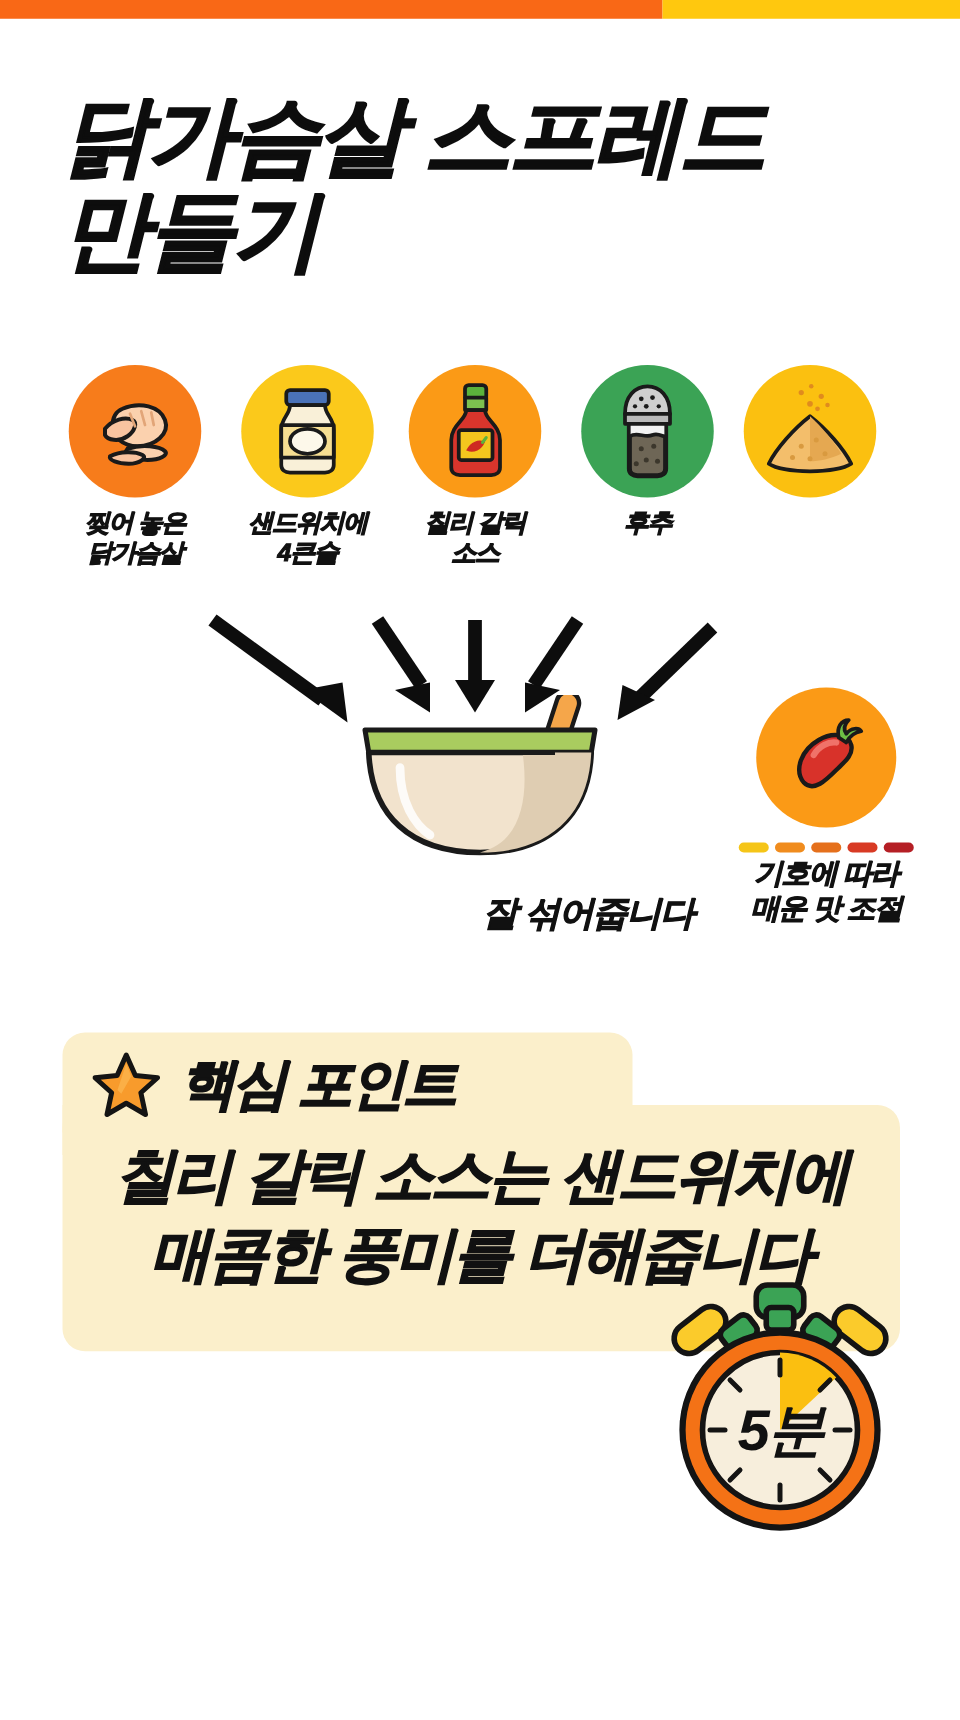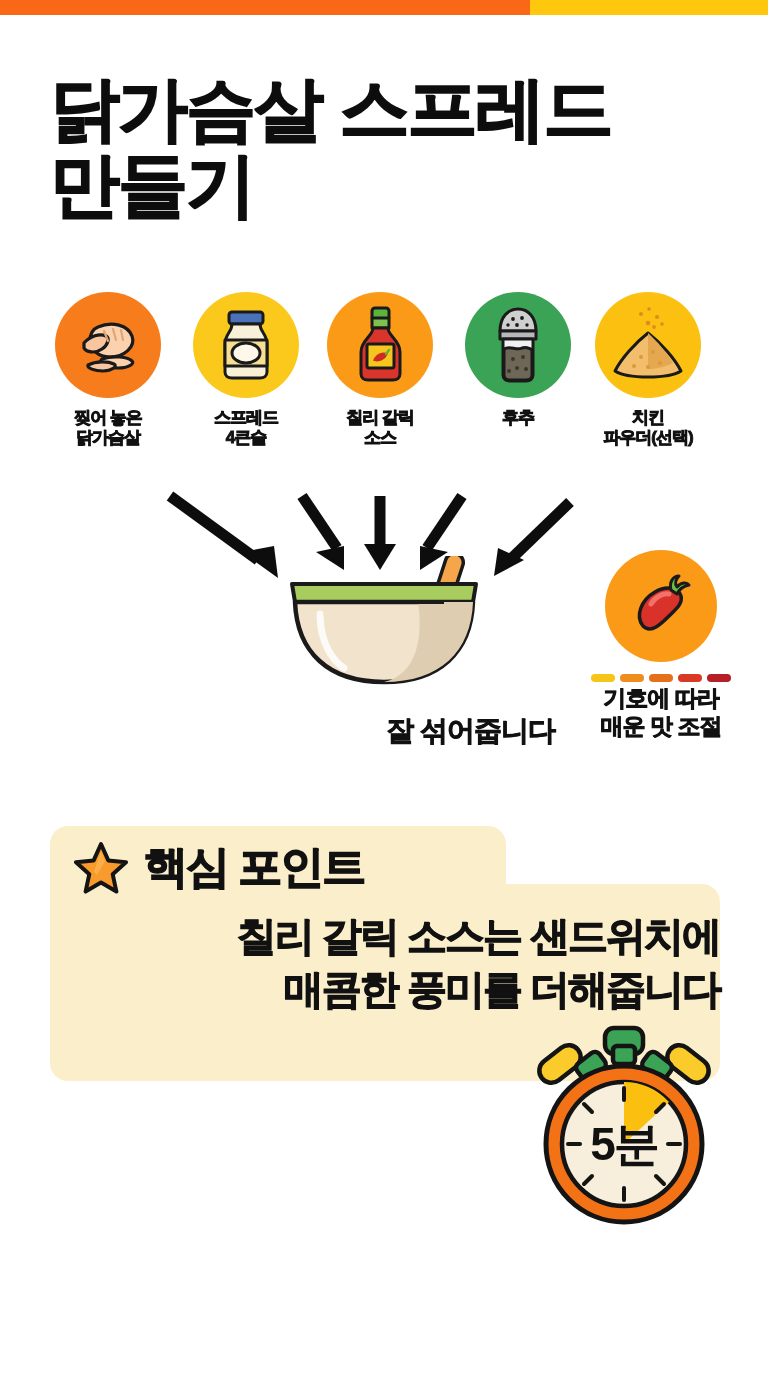--- a/index.html
+++ b/index.html
@@ -7,20 +7,21 @@
   html, body {
     width:768px; height:1376px;
     background:#ffffff;
     font-family:"Liberation Sans", "DejaVu Sans", sans-serif;
     overflow:hidden;
   }
   #page {
     position:relative;
     width:768px; height:1376px;
     background:#ffffff;
+    font-style:italic;
   }
 
   
   .topbar { position:absolute; top:0; left:0; width:768px; height:15px; display:flex; }
   .topbar-orange { width:530px; height:100%; background:#F96816; }
   .topbar-yellow { flex:1; height:100%; background:#FFC80E; }
 
   
   .title {
     position:absolute; left:50px; top:72px; width:690px;
@@ -39,21 +40,21 @@
     position:absolute; top:0; width:120px;
     display:flex; flex-direction:column; align-items:center;
   }
   .ing-circle {
     width:106px; height:106px; border-radius:50%;
     display:flex; align-items:center; justify-content:center;
     position:relative;
   }
   .ing-label {
     margin-top:10px; text-align:center;
-    font-size:17px; line-height:1.18; font-weight:800;
+    font-size:20px; line-height:1.18; font-weight:800;
     color:#111; letter-spacing:-1px; white-space:pre-line;
     -webkit-text-stroke:0.9px #111;
   }
   .ing0 { left:0px; }
   .ing1 { left:138px; }
   .ing2 { left:272px; }
   .ing3 { left:410px; }
   .ing4 { left:540px; }
   .ing4 .ing-label { white-space:pre-line; }
 
@@ -105,21 +106,21 @@
   .kp-head {
     position:absolute; left:24px; top:12px;
     display:flex; align-items:center; gap:16px;
   }
   .kp-head-text {
     font-size:44px; font-weight:900; color:#111; letter-spacing:-2px;
     -webkit-text-stroke:1.4px #111;
   }
   .kp-body {
     position:absolute; left:0; top:84px; width:670px;
-    text-align:right; font-size:40px; line-height:1.32;
+    text-align:center; font-size:48px; line-height:1.32;
     font-weight:800; color:#111; letter-spacing:-2px;
     -webkit-text-stroke:1.1px #111;
   }
   .kp-body span { display:block; }
 
   
   .timer-wrap { position:absolute; left:500px; top:1024px; width:248px; }
   .timer-svg { display:block; margin:0 auto; }
   .timer-label {
     margin-top:6px; text-align:center;
@@ -168,21 +169,21 @@
       <div class="ing-circle" style="background:#FBC91B">
         <svg width="70" height="78" viewBox="0 0 70 78">
           <g stroke="#1a1a1a" stroke-width="3" stroke-linejoin="round">
             <rect x="18" y="6" width="34" height="12" rx="3" fill="#4A72B8"></rect>
             <path d="M21 18 C21 26 14 28 14 38 L14 66 C14 70 17 72 21 72 L49 72 C53 72 56 70 56 66 L56 38 C56 28 49 26 49 18 Z" fill="#F9F0D8"></path>
             <rect x="14" y="34" width="42" height="26" fill="#F6DE92"></rect>
             <ellipse cx="35" cy="47" rx="14" ry="10" fill="#FDF8EA"></ellipse>
           </g>
         </svg>
       </div>
-      <div class="ing-label">스프레드
+      <div class="ing-label">샌드위치에
 4큰술</div>
     </div>
 
     <div class="ing ing2">
       <div class="ing-circle" style="background:#FB9A16">
         <svg width="70" height="82" viewBox="0 0 70 82">
           <g stroke="#1a1a1a" stroke-width="3" stroke-linejoin="round">
             <rect x="27" y="4" width="17" height="12" rx="3" fill="#5BB23C"></rect>
             <rect x="27" y="14" width="17" height="10" fill="#7DC14F"></rect>
             <path d="M28 24 C28 32 16 36 16 48 L16 70 C16 74 19 76 23 76 L48 76 C52 76 55 74 55 70 L55 48 C55 36 43 32 43 24 Z" fill="#D9352C"></path>
@@ -239,22 +240,20 @@
           <g fill="#E08B1E">
             <circle cx="43" cy="18" r="2.3"></circle>
               <circle cx="52" cy="12" r="2.1"></circle>
             <circle cx="36" cy="9" r="2.1"></circle>
               <circle cx="49" cy="22" r="1.9"></circle>
             <circle cx="57" cy="19" r="1.8"></circle>
               <circle cx="44" cy="4" r="1.8"></circle>
           </g>
         </svg>
       </div>
-      <div class="ing-label">치킨
-파우더(선택)</div>
     </div>
   </div>
 
   <svg class="arrows" viewBox="0 0 768 120">
     <g fill="#0d0d0d" stroke="#0d0d0d" stroke-width="11" stroke-linecap="butt">
       <line x1="170" y1="8" x2="258" y2="72"></line>
       <line x1="302" y1="8" x2="337" y2="60"></line>
       <line x1="380" y1="8" x2="380" y2="58"></line>
       <line x1="462" y1="8" x2="427" y2="60"></line>
       <line x1="570" y1="14" x2="512" y2="70"></line>

